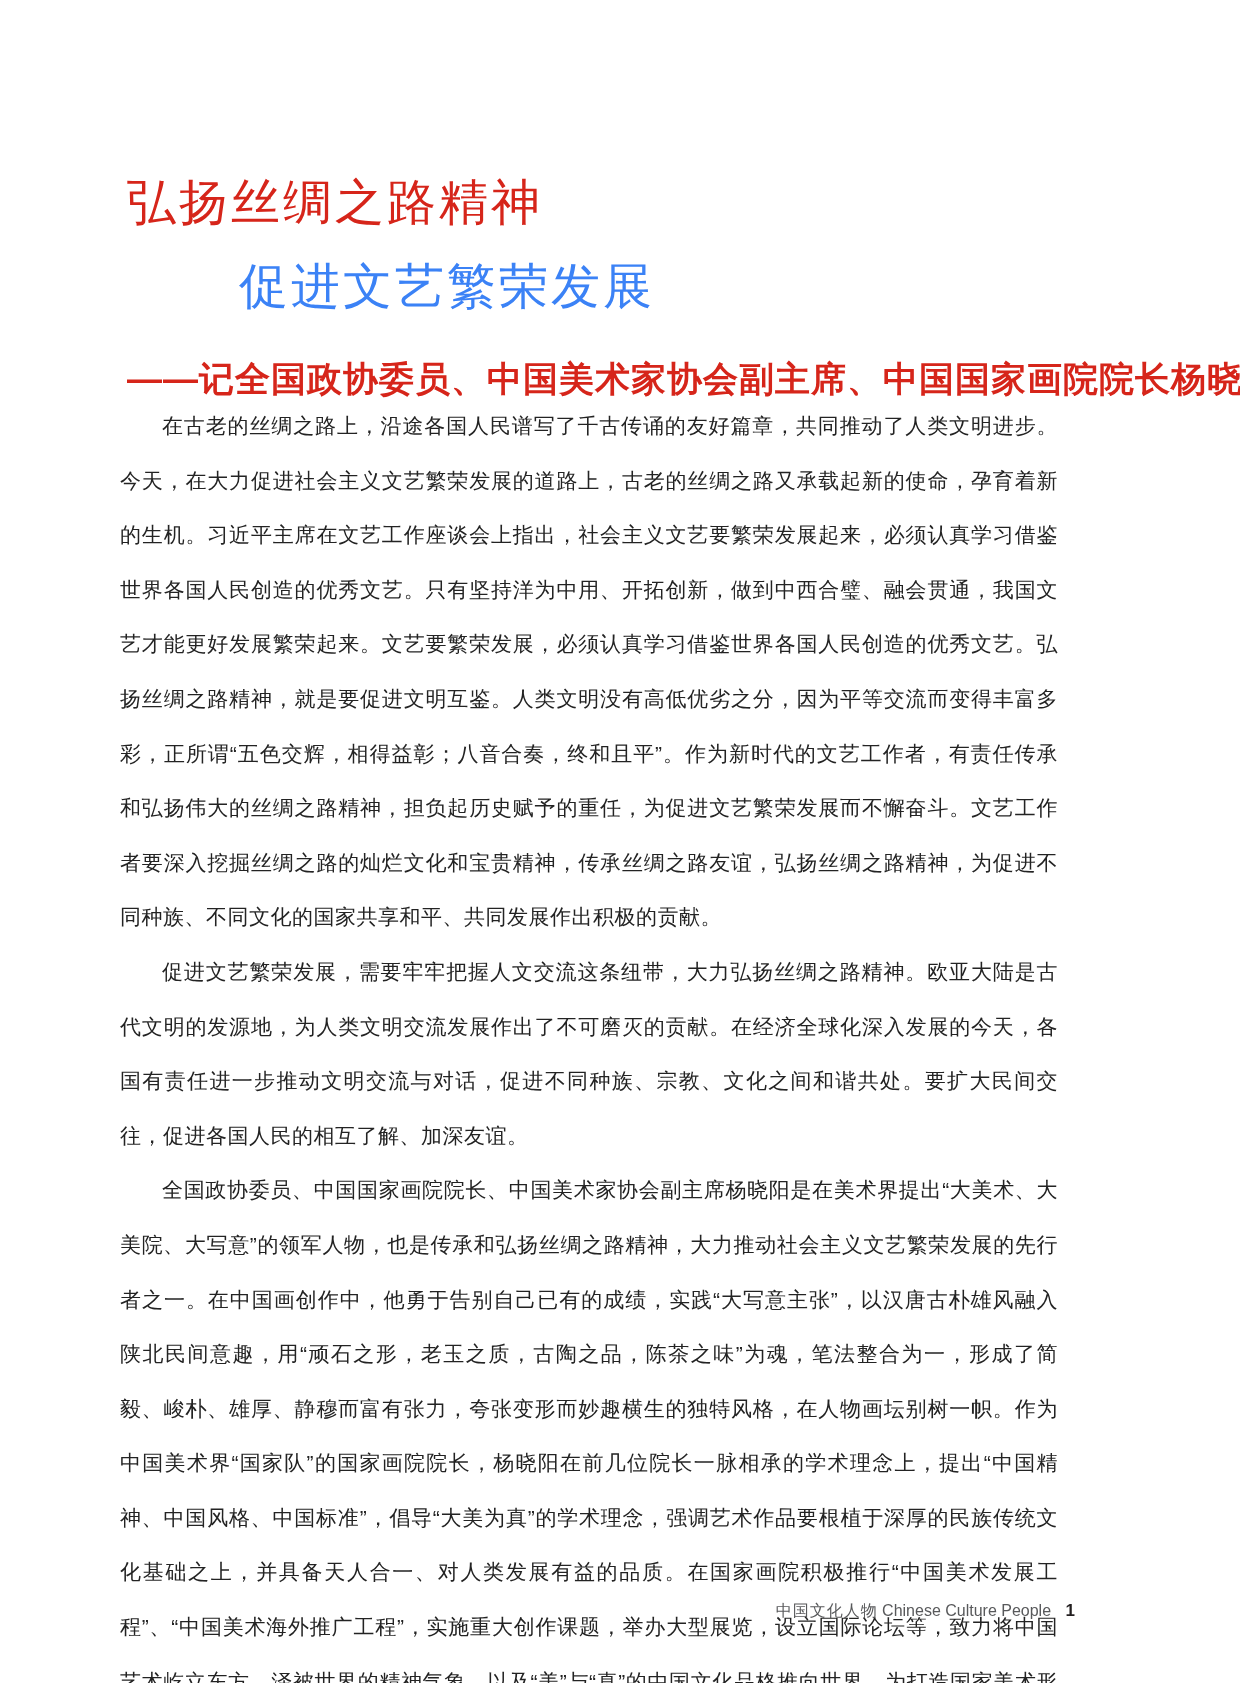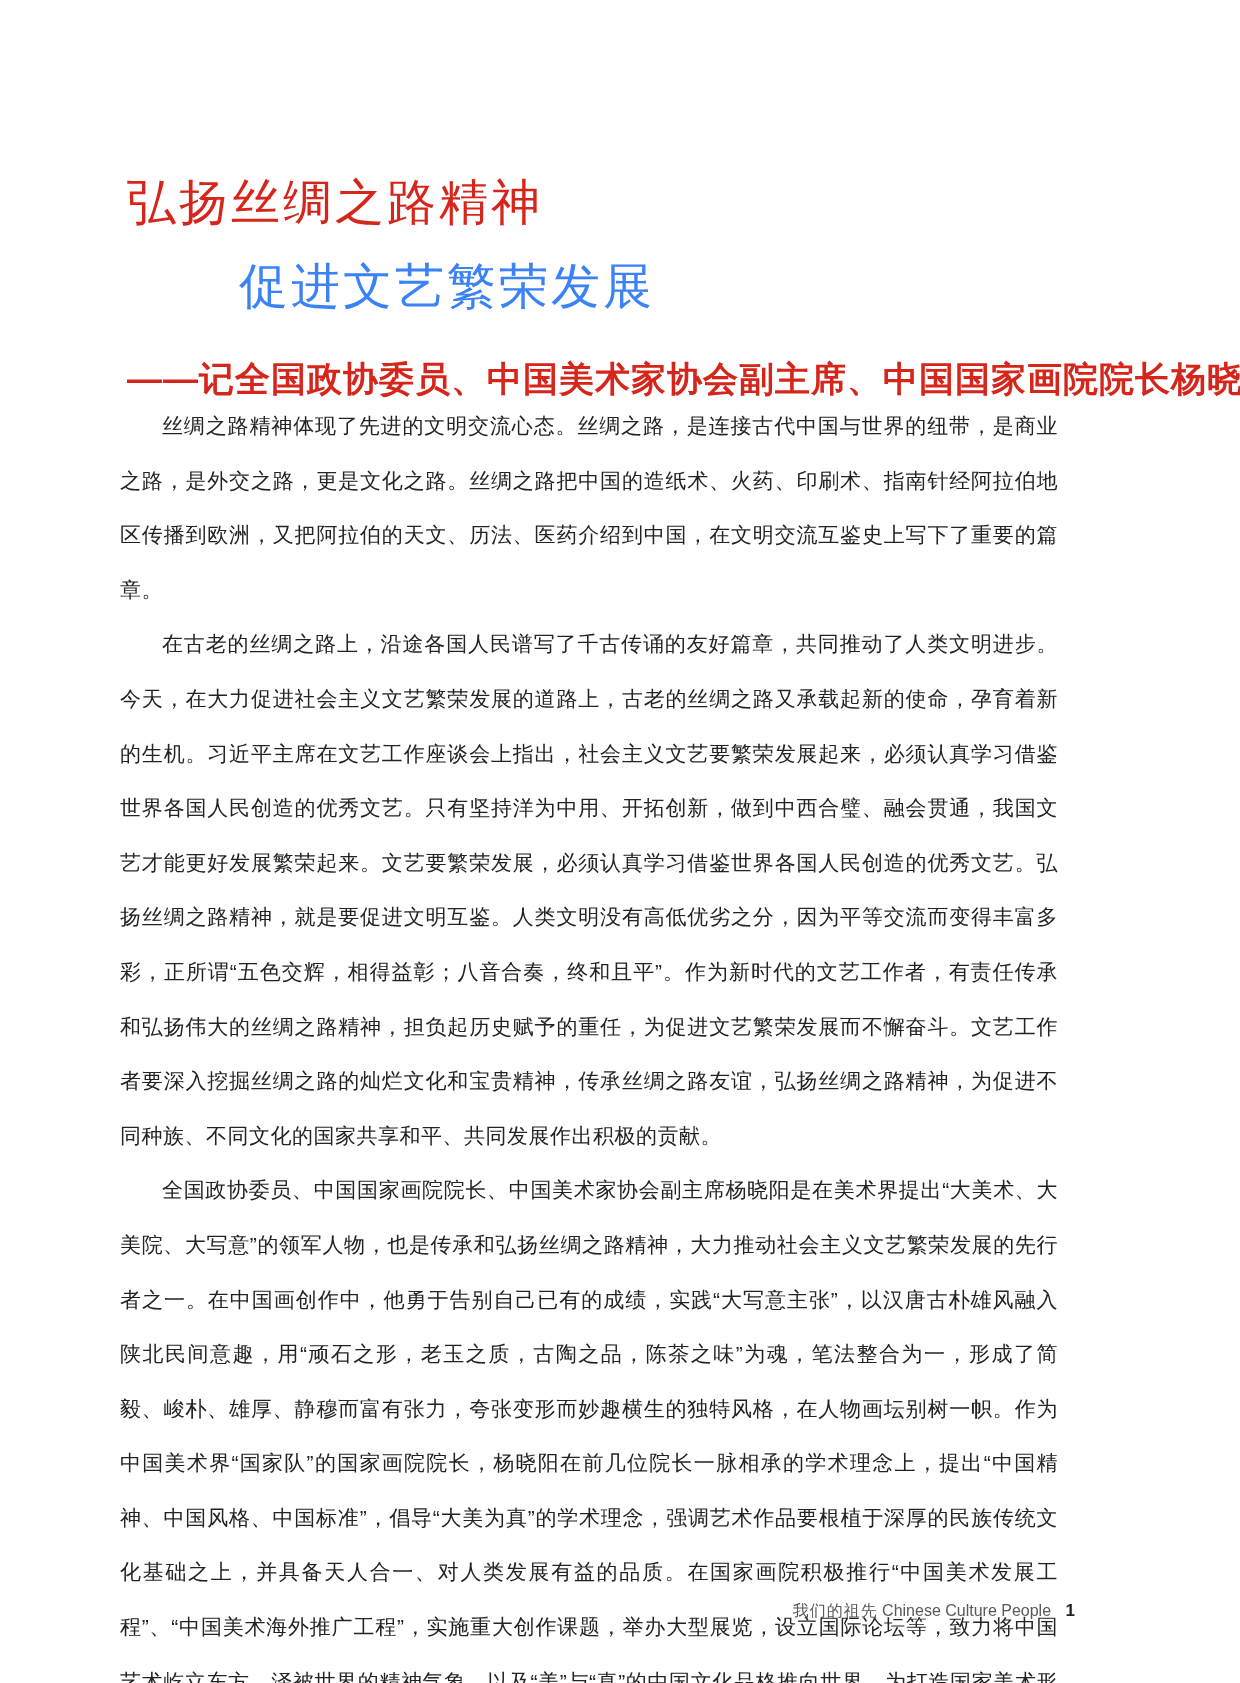--- a/index.html
+++ b/index.html
@@ -81,24 +81,24 @@
 
 <div class="page">
 
   <div class="title-block">
     <div class="title-line" style="color: rgb(214, 37, 26);">弘扬丝绸之路精神</div>
     <div class="title-line second" style="color: #3b82f6;">促进文艺繁荣发展</div>
     <div class="subtitle" style="color: rgb(214, 37, 26);">——记全国政协委员、中国美术家协会副主席、中国国家画院院长杨晓阳</div>
   </div>
 
   <div class="article">
-    <p>丝绸之路精神体现了先进的文明交流心态。丝绸之路，是连接古代中国与世界的纽带，是商业之路，是外交之路，更是文化之路。丝绸之路把中国的造纸术、火药、印刷术、指南针经阿拉伯地区传播到欧洲，又把阿拉伯的天文、历法、医药介绍到中国，在文明交流互鉴史上写下了重要的篇章。</p>
     <p>在古老的丝绸之路上，沿途各国人民谱写了千古传诵的友好篇章，共同推动了人类文明进步。今天，在大力促进社会主义文艺繁荣发展的道路上，古老的丝绸之路又承载起新的使命，孕育着新的生机。习近平主席在文艺工作座谈会上指出，社会主义文艺要繁荣发展起来，必须认真学习借鉴世界各国人民创造的优秀文艺。只有坚持洋为中用、开拓创新，做到中西合璧、融会贯通，我国文艺才能更好发展繁荣起来。文艺要繁荣发展，必须认真学习借鉴世界各国人民创造的优秀文艺。弘扬丝绸之路精神，就是要促进文明互鉴。人类文明没有高低优劣之分，因为平等交流而变得丰富多彩，正所谓“五色交辉，相得益彰；八音合奏，终和且平”。作为新时代的文艺工作者，有责任传承和弘扬伟大的丝绸之路精神，担负起历史赋予的重任，为促进文艺繁荣发展而不懈奋斗。文艺工作者要深入挖掘丝绸之路的灿烂文化和宝贵精神，传承丝绸之路友谊，弘扬丝绸之路精神，为促进不同种族、不同文化的国家共享和平、共同发展作出积极的贡献。</p>
+    <p>促进文艺繁荣发展，需要牢牢把握人文交流这条纽带，大力弘扬丝绸之路精神。欧亚大陆是古代文明的发源地，为人类文明交流发展作出了不可磨灭的贡献。在经济全球化深入发展的今天，各国有责任进一步推动文明交流与对话，促进不同种族、宗教、文化之间和谐共处。要扩大民间交往，促进各国人民的相互了解、加深友谊。</p>
     <p>全国政协委员、中国国家画院院长、中国美术家协会副主席杨晓阳是在美术界提出“大美术、大美院、大写意”的领军人物，也是传承和弘扬丝绸之路精神，大力推动社会主义文艺繁荣发展的先行者之一。在中国画创作中，他勇于告别自己已有的成绩，实践“大写意主张”，以汉唐古朴雄风融入陕北民间意趣，用“顽石之形，老玉之质，古陶之品，陈茶之味”为魂，笔法整合为一，形成了简毅、峻朴、雄厚、静穆而富有张力，夸张变形而妙趣横生的独特风格，在人物画坛别树一帜。作为中国美术界“国家队”的国家画院院长，杨晓阳在前几位院长一脉相承的学术理念上，提出“中国精神、中国风格、中国标准”，倡导“大美为真”的学术理念，强调艺术作品要根植于深厚的民族传统文化基础之上，并具备天人合一、对人类发展有益的品质。在国家画院积极推行“中国美术发展工程”、“中国美术海外推广工程”，实施重大创作课题，举办大型展览，设立国际论坛等，致力将中国艺术屹立东方、泽被世界的精神气象，以及“美”与“真”的中国文化品格推向世界。为打造国家美术形象，为实现中华民族伟大复兴中国梦贡献着智慧和力量。</p>
   </div>
 
   <div class="footer">
-    <span class="cn">我们的祖先</span>
+    <span class="cn">中国文化人物</span>
     <span class="en">Chinese Culture People</span>
     <span class="page-num">1</span>
   </div>
 
 </div>
 
 </body></html>

